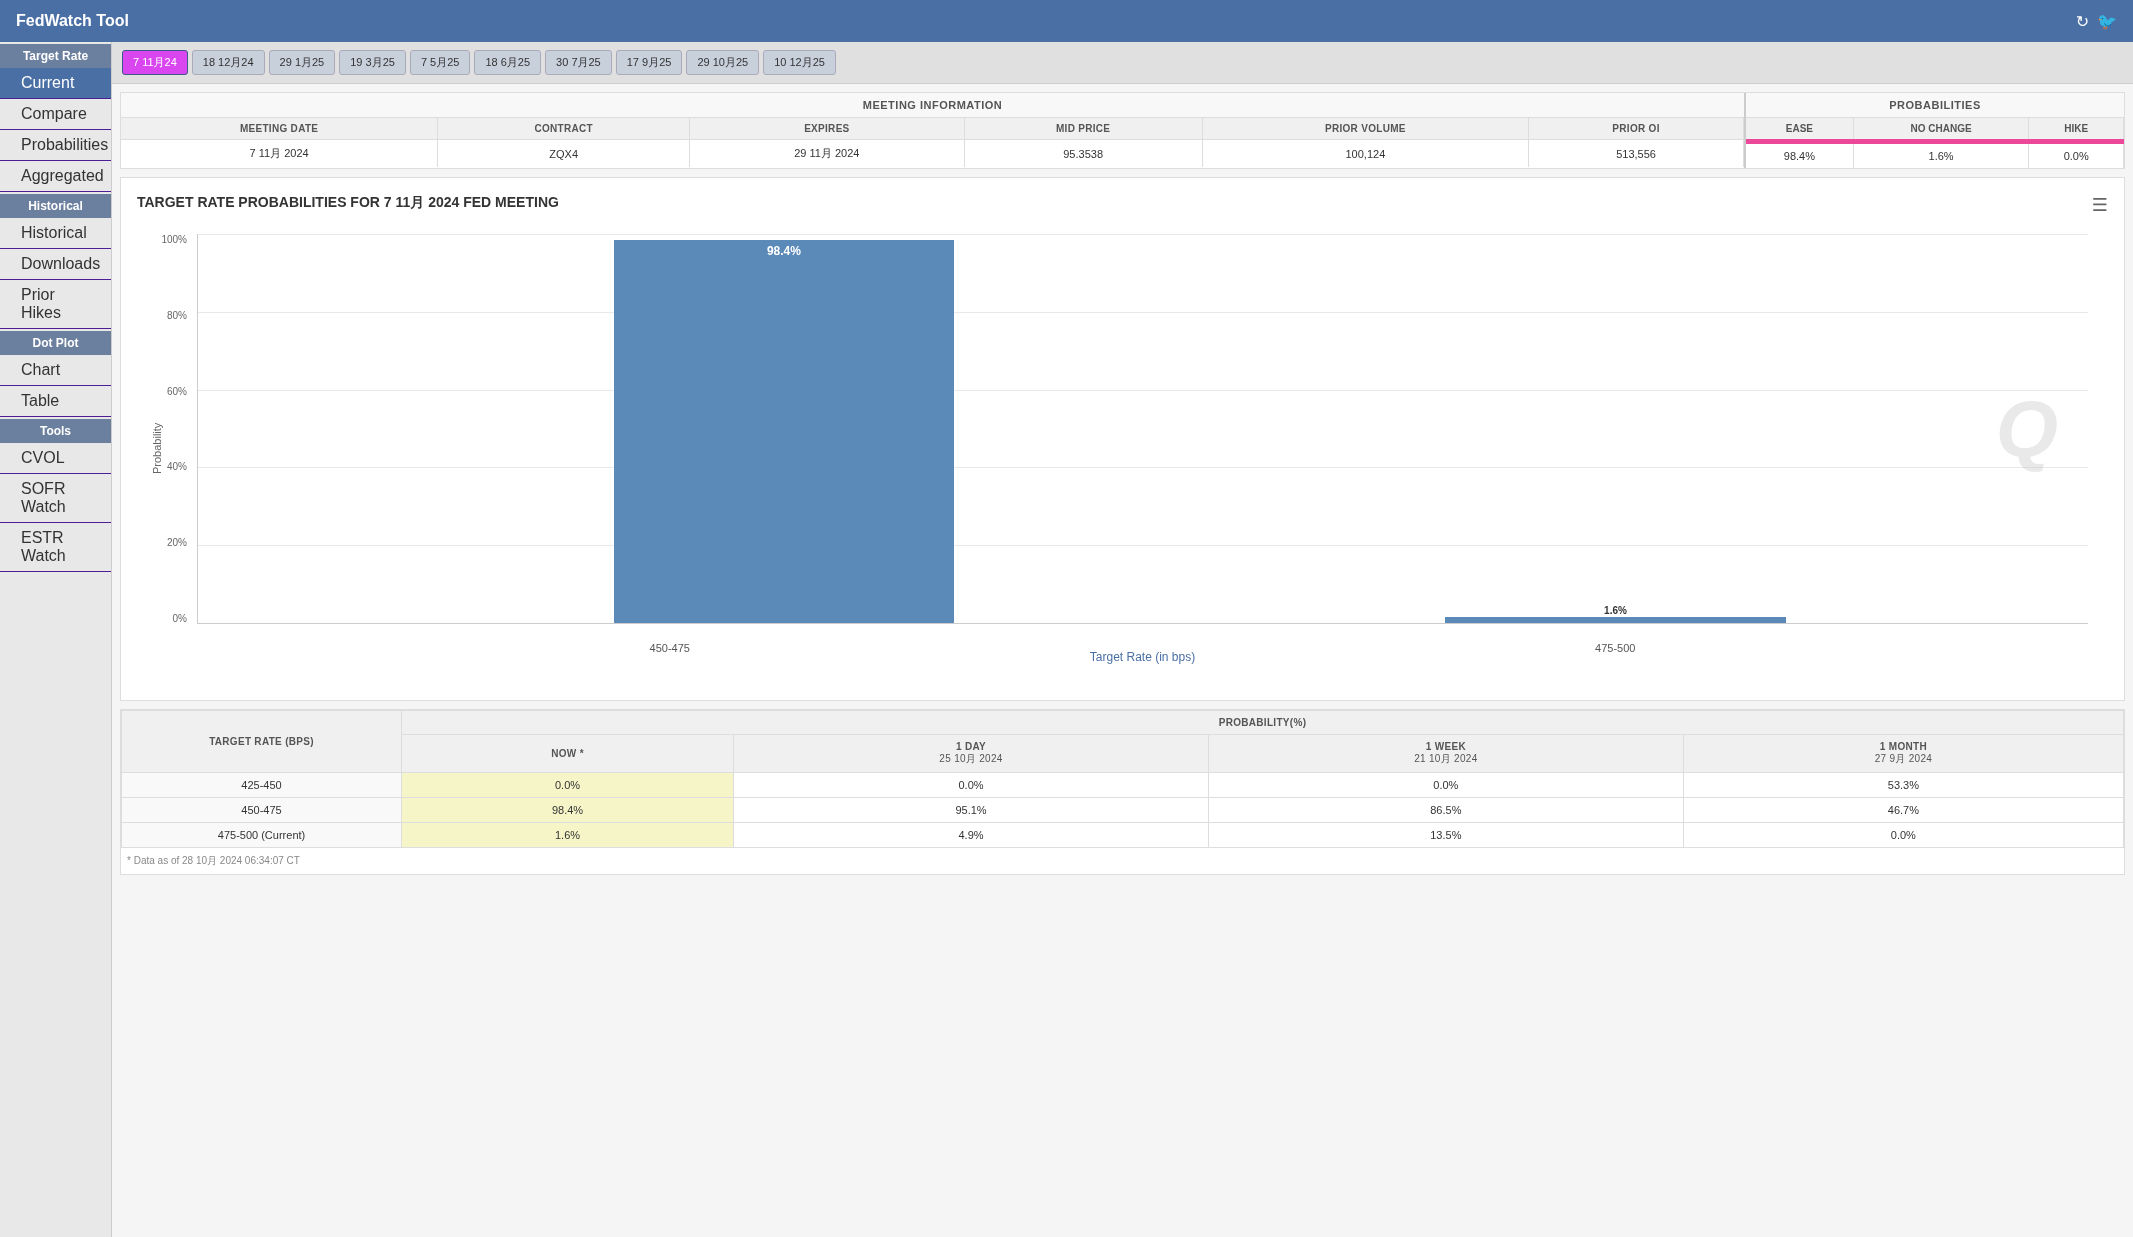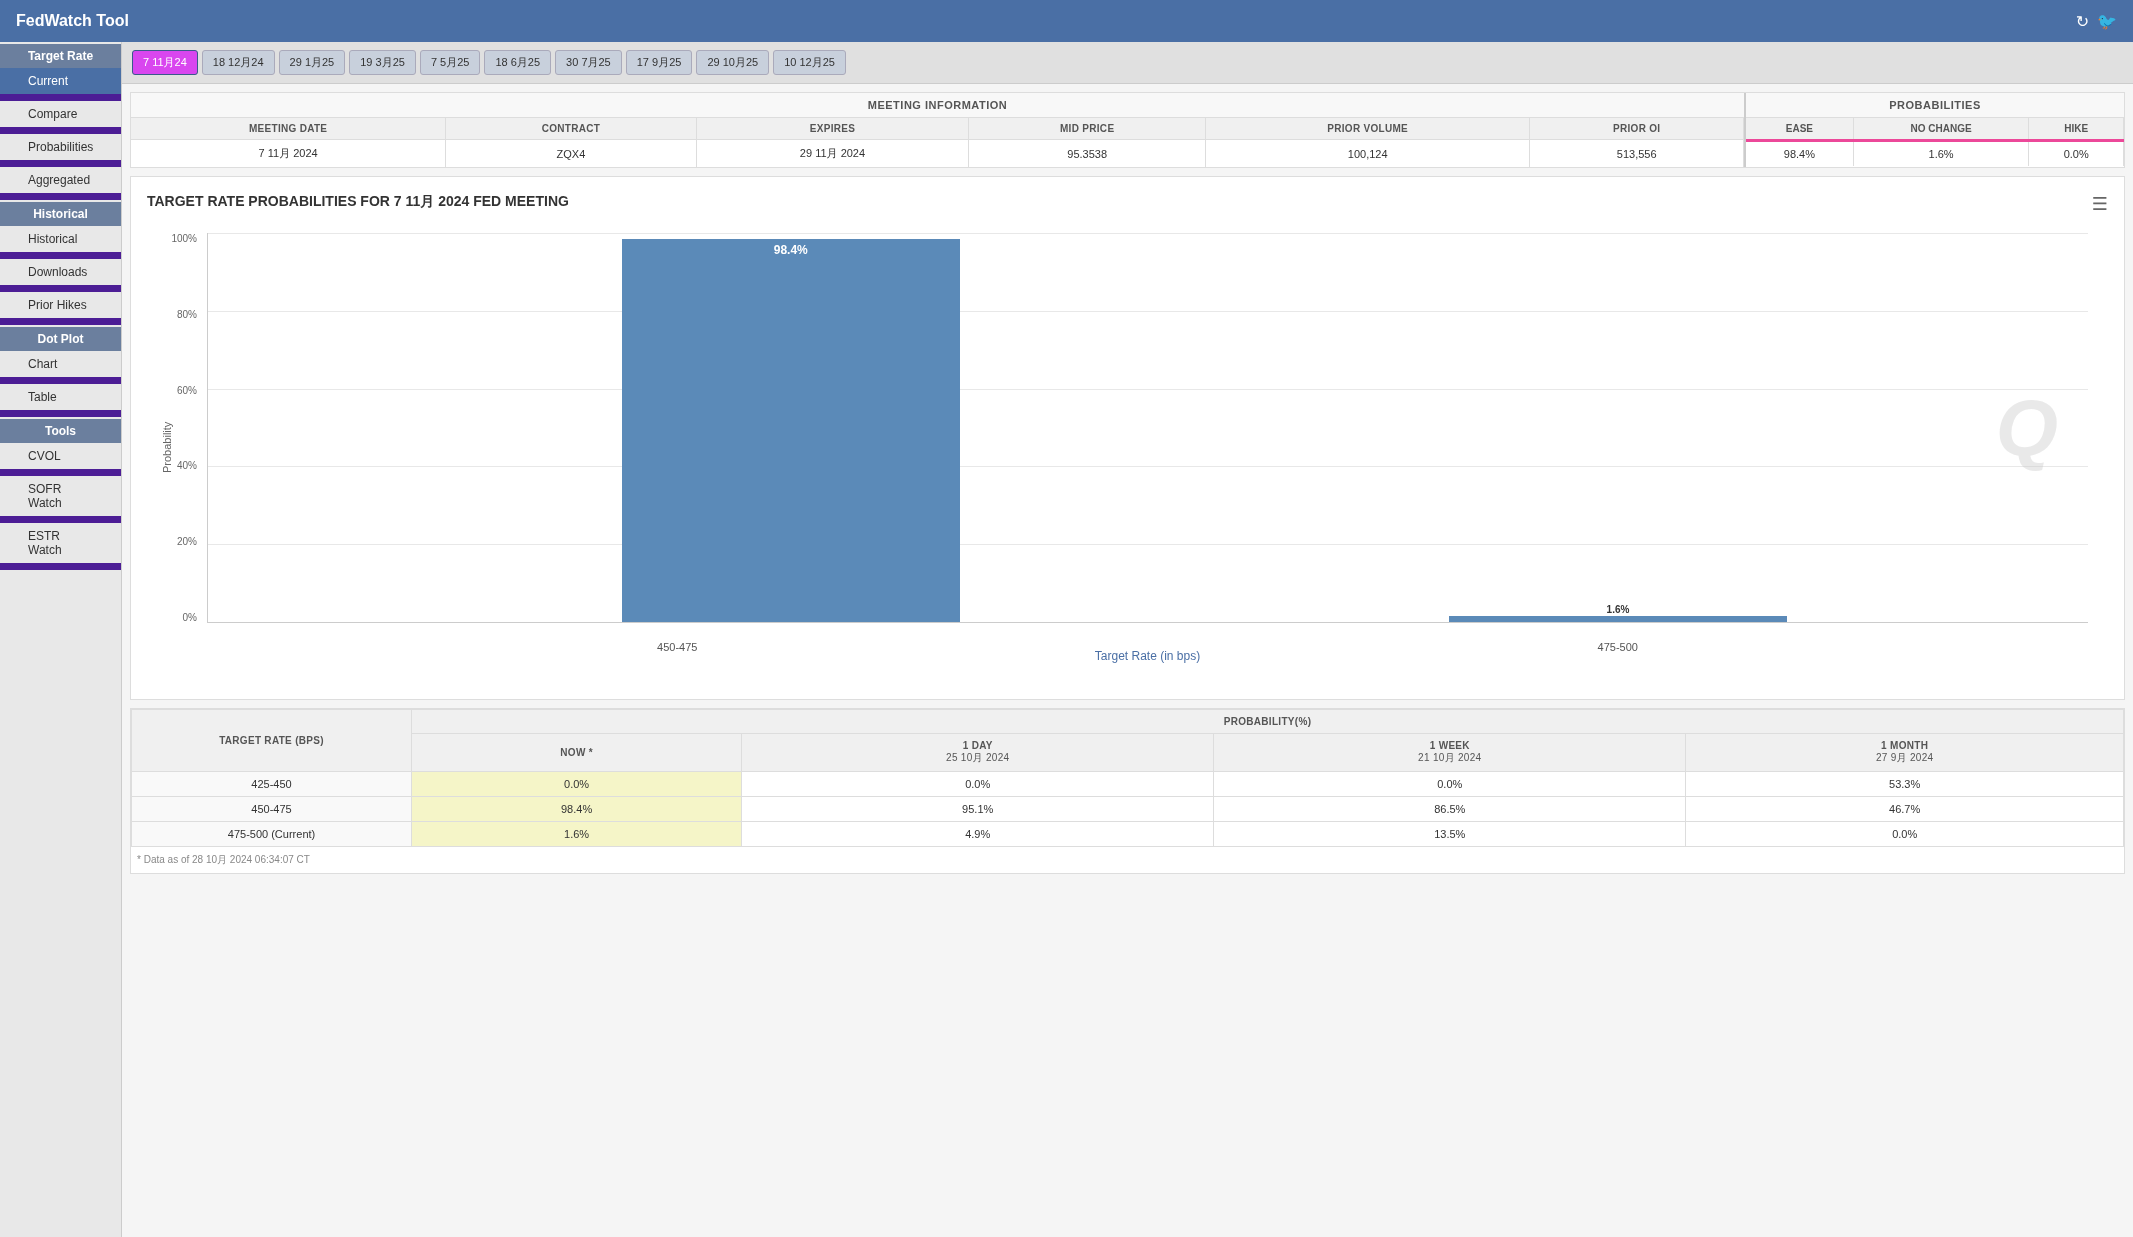--- a/index.html
+++ b/index.html
@@ -17,42 +17,42 @@
     }
     .app-title { font-size: 16px; font-weight: bold; }
     .header-icons { display: flex; gap: 8px; align-items: center; }
     .header-icon { color: white; font-size: 16px; cursor: pointer; }
     
     
     .layout { display: flex; height: calc(100vh - 42px); }
     
     
     .sidebar {
-      width: 122px;
+      width: 112px;
       background: #e8e8e8;
       border-right: 1px solid #ccc;
       flex-shrink: 0;
       overflow-y: auto;
     }
     .sidebar-section-header {
       background: #6b7f9e;
       color: white;
       text-align: center;
       padding: 5px 8px;
       font-size: 12px;
       font-weight: bold;
       cursor: pointer;
       margin-top: 2px;
     }
     .sidebar-item {
-      padding: 6px 28px;
+      padding: 6px 21px;
       cursor: pointer;
       color: #333;
-      font-size: 12px;
-      border-bottom: 7px solid #4c1d95;
+      font-size: 16px;
+      border-bottom: 1px solid #4c1d95;
     }
     .sidebar-item.active { background: #4a6fa5; color: white; }
     
     
     .main { flex: 1; overflow-y: auto; background: #f5f5f5; }
     
     
     .tab-bar {
       background: #e0e0e0;
       padding: 8px 10px;
@@ -121,21 +121,21 @@
     
     .prob-table {
       width: 100%;
       border-collapse: collapse;
       font-size: 11px;
     }
     .prob-table th {
       background: #f0f0f0;
       padding: 5px 8px;
       text-align: center;
-      border-bottom: 3px solid #ec4899;
+      border-bottom: 5px solid #ec4899;
       border-right: 1px solid #ddd;
       font-weight: bold;
       color: #555;
       font-size: 10px;
     }
     .prob-table td {
       padding: 6px 8px;
       text-align: center;
       border-right: 1px solid #ddd;
       color: #333;

